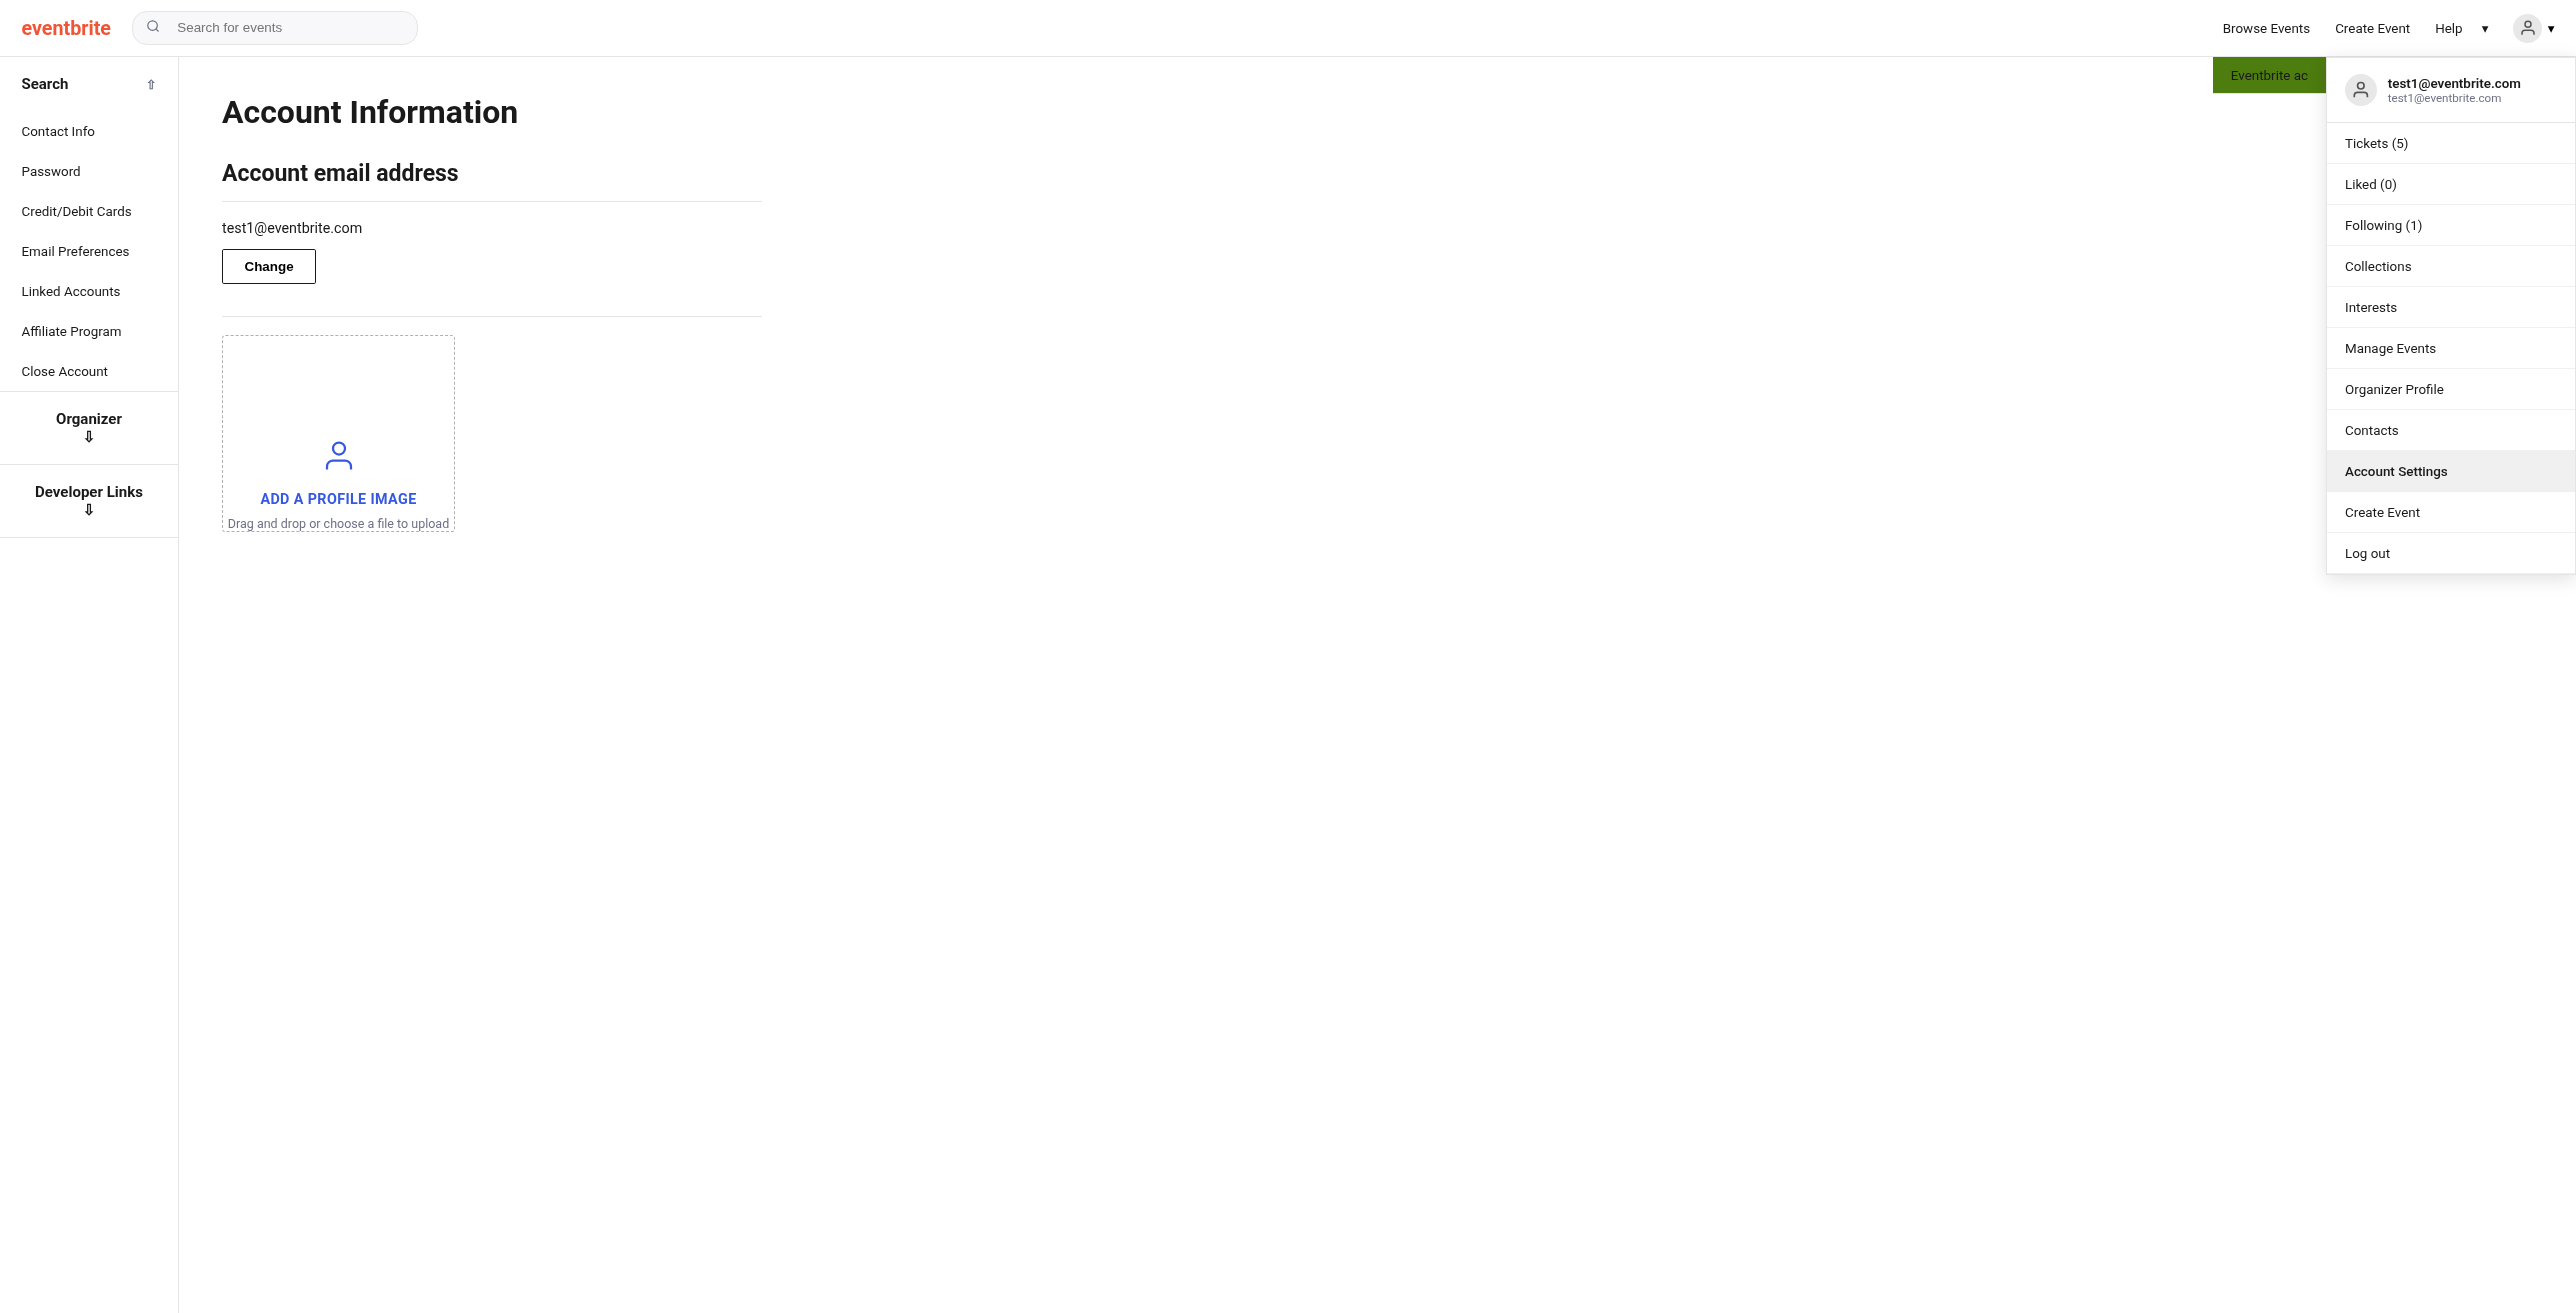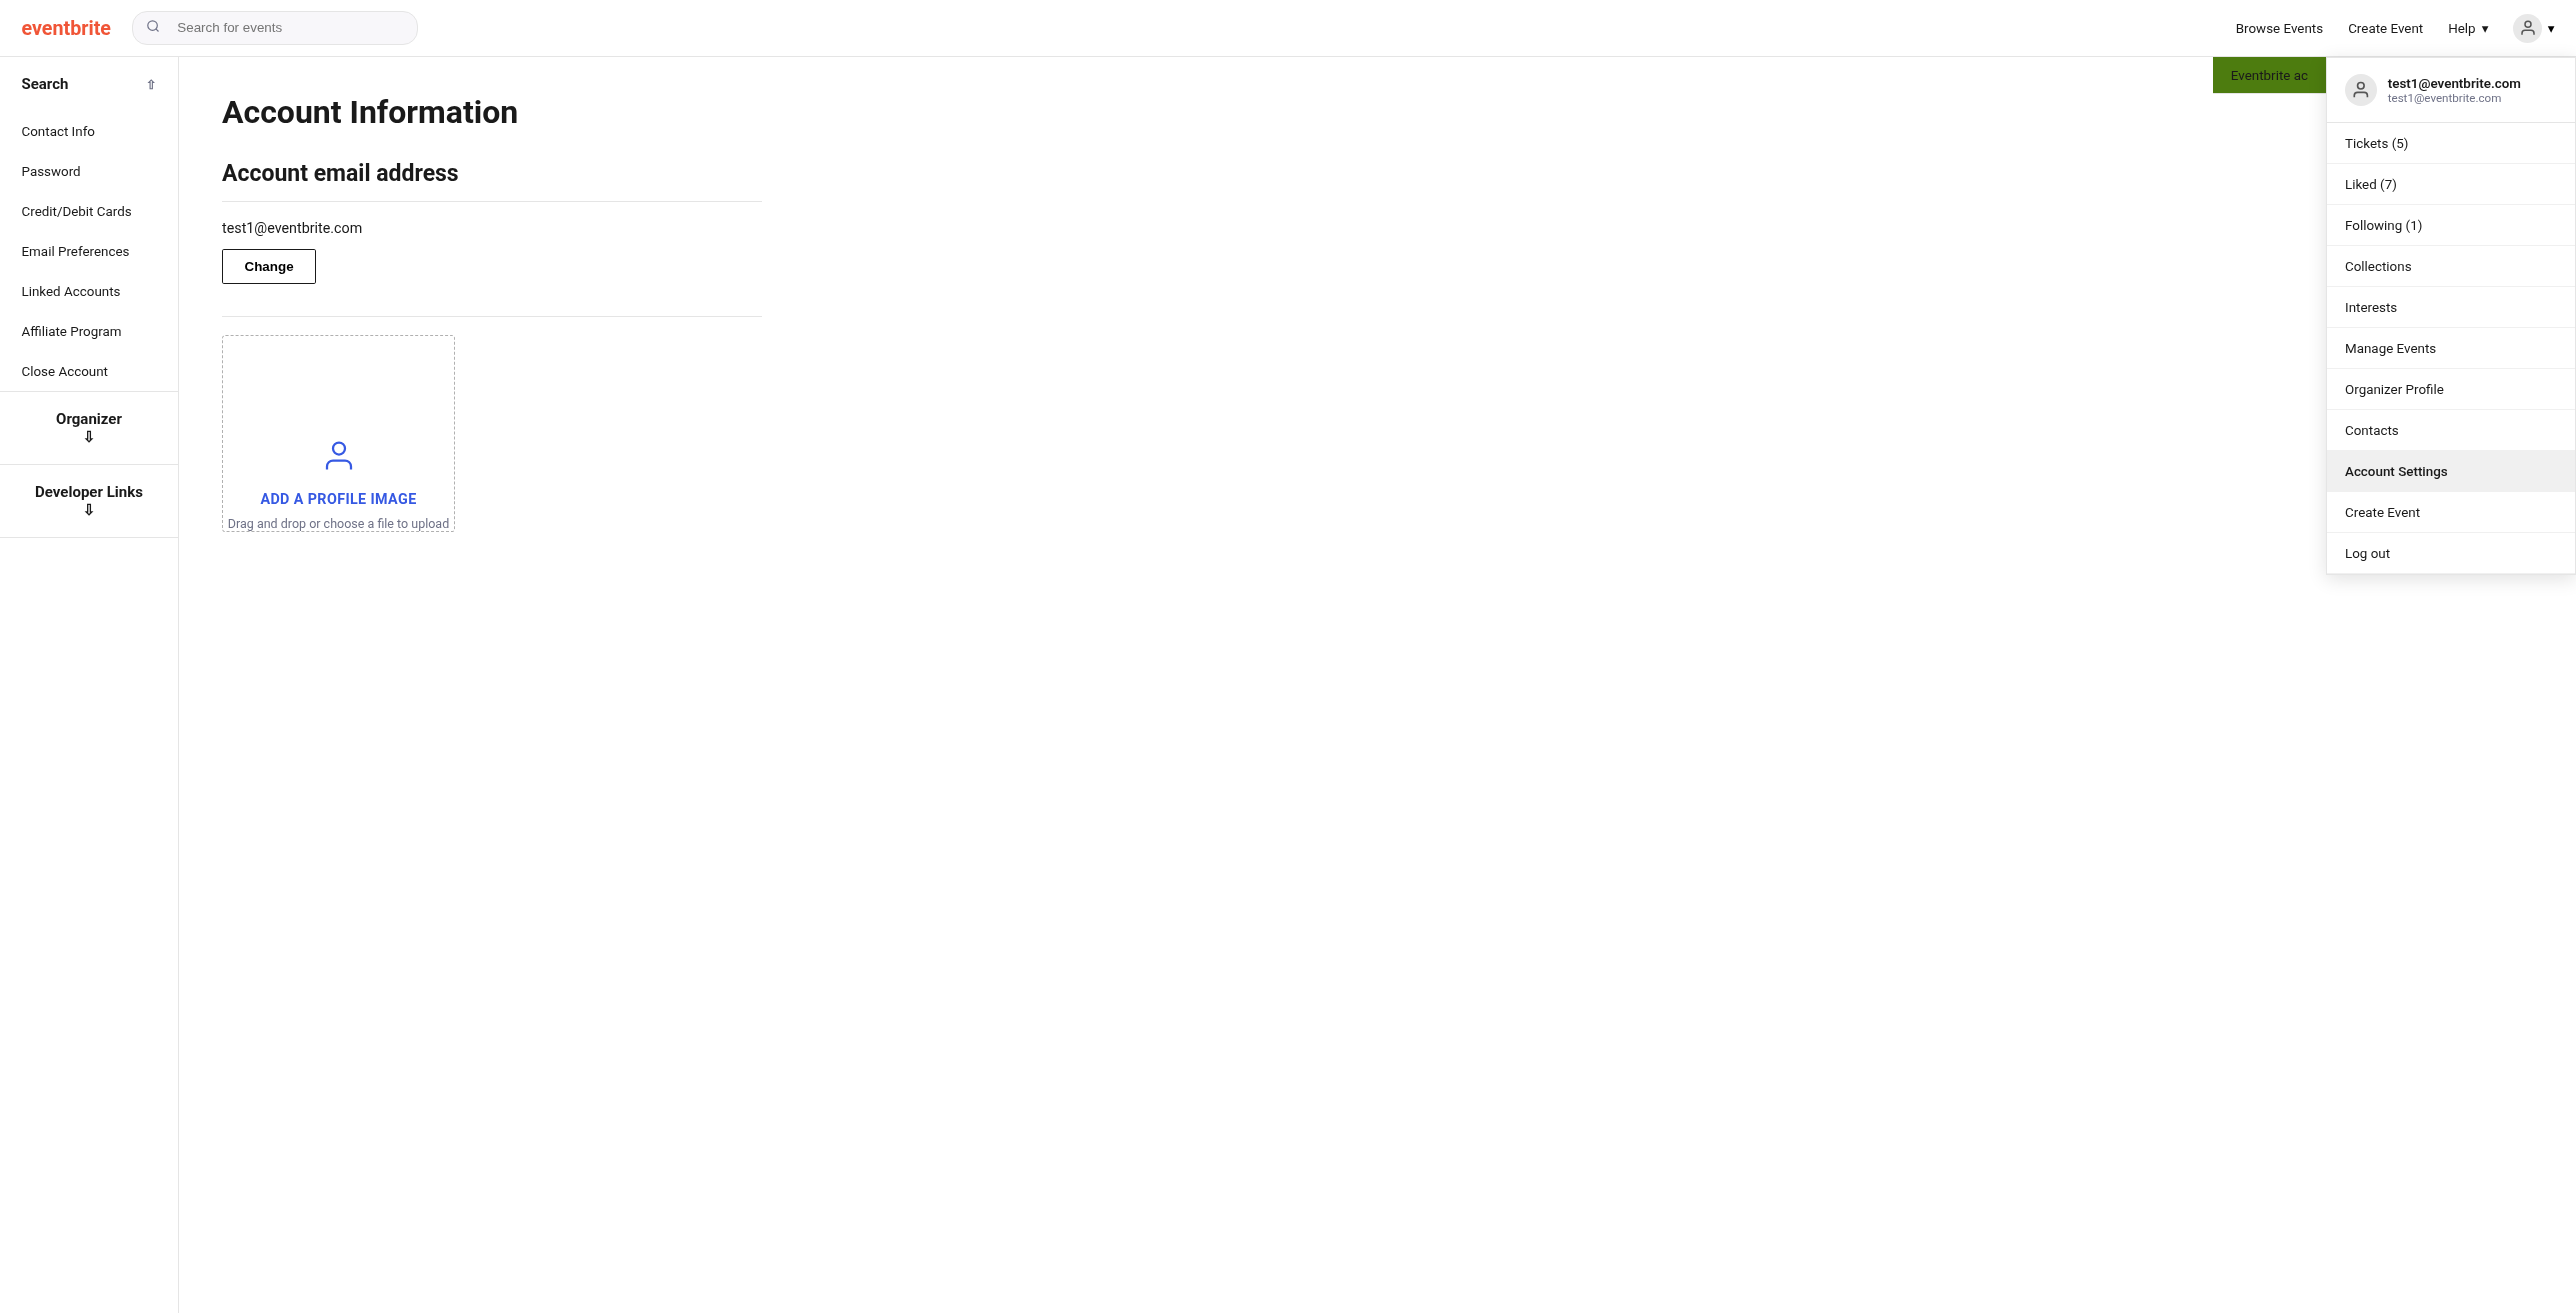--- a/index.html
+++ b/index.html
@@ -74,21 +74,21 @@
     .header-nav-link {
       font-size: 13.4px;
       color: #1a1a1a;
       text-decoration: none;
       cursor: pointer;
     }
 
     .header-nav-link.with-arrow {
       display: flex;
       align-items: center;
-      gap: 6px;
+      gap: 19px;
     }
 
     .header-account-btn {
       display: flex;
       align-items: center;
       gap: 5.4px;
       cursor: pointer;
       border: none;
       background: transparent;
       font-size: 13.4px;
@@ -476,21 +476,21 @@
         <circle cx="12" cy="7" r="4"></circle>
       </svg>
     </div>
     <div class="dropdown-user-info">
       <span class="dropdown-user-email-primary">test1@eventbrite.com</span>
       <span class="dropdown-user-email-secondary">test1@eventbrite.com</span>
     </div>
   </div>
 
   <a class="dropdown-menu-item">Tickets (5)</a>
-  <a class="dropdown-menu-item">Liked (7)</a>
+  <a class="dropdown-menu-item">Liked (0)</a>
   <a class="dropdown-menu-item">Following (1)</a>
   <a class="dropdown-menu-item">Collections</a>
   <a class="dropdown-menu-item">Interests</a>
   <a class="dropdown-menu-item">Manage Events</a>
   <a class="dropdown-menu-item">Organizer Profile</a>
   <a class="dropdown-menu-item">Contacts</a>
   <a class="dropdown-menu-item active">Account Settings</a>
   <a class="dropdown-menu-item">Create Event</a>
   <a class="dropdown-menu-item logout">Log out</a>
 

